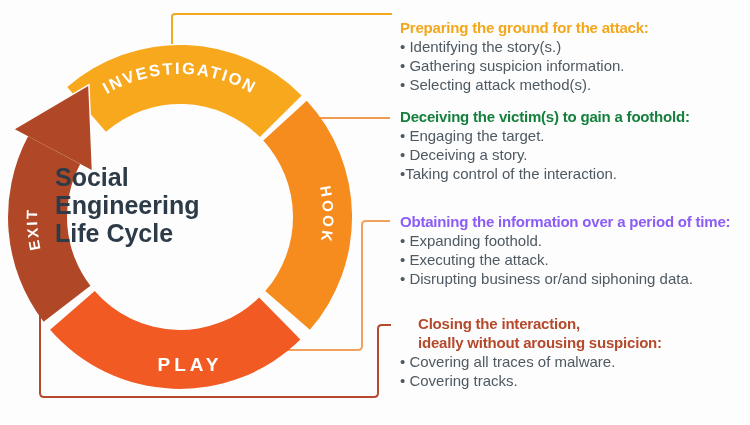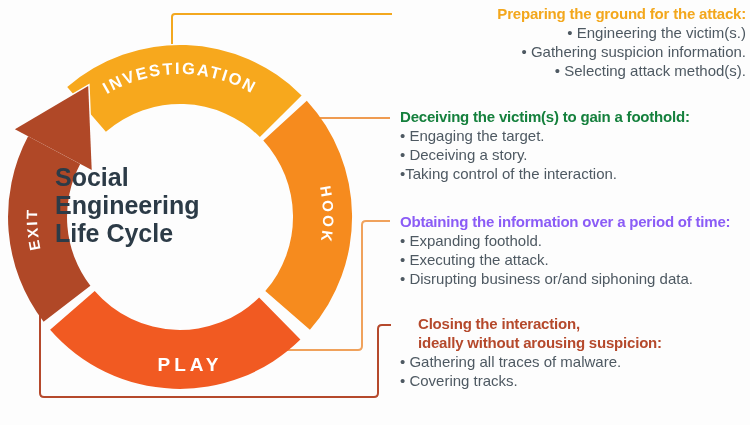--- a/index.html
+++ b/index.html
@@ -32,21 +32,21 @@
     font-size:25px;font-weight:bold;line-height:28px;color:#2C3B47;
   }
   
   .section{position:absolute;left:400px;width:346px;font-size:15px;line-height:19px;}
   .hline{font-weight:bold;letter-spacing:-0.2px;}
   .s0 .hline{color:#F3A71C;}
   .s1 .hline{color:#15803d;}
   .s2 .hline{color:#8b5cf6;}
   .s3 .hline{color:#B5492C;margin-left:18px;}
   .bullet{color:#4E5962;}
-  .sec0{top:4px;text-align:right;}
+  .sec0{top:18px;}
   .sec1{top:107px;}
   .sec2{top:212px;}
   .sec3{top:314px;}
 </style>
 </head>
 <body>
 
 <div class="stage">
 
   <svg width="750" height="425" viewBox="0 0 750 425">
@@ -81,21 +81,21 @@
 
   <div class="wheel-title">
     <div>Social</div>
     <div>Engineering</div>
     <div>Life Cycle</div>
   </div>
 
   <div class="section s0 sec0">
     <div class="hline">Preparing the ground for the attack:</div>
     <div class="hline"></div>
-    <div class="bullet">• Engineering the victim(s.)</div>
+    <div class="bullet">• Identifying the story(s.)</div>
     <div class="bullet">• Gathering suspicion information.</div>
     <div class="bullet">• Selecting attack method(s).</div>
   </div>
 
   <div class="section s1 sec1">
     <div class="hline">Deceiving the victim(s) to gain a foothold:</div>
     <div class="hline"></div>
     <div class="bullet">• Engaging the target.</div>
     <div class="bullet">• Deceiving a story.</div>
     <div class="bullet">•Taking control of the interaction.</div>
@@ -105,17 +105,17 @@
     <div class="hline">Obtaining the information over a period of time:</div>
     <div class="hline"></div>
     <div class="bullet">• Expanding foothold.</div>
     <div class="bullet">• Executing the attack.</div>
     <div class="bullet">• Disrupting business or/and siphoning data.</div>
   </div>
 
   <div class="section s3 sec3">
     <div class="hline">Closing the interaction,</div>
     <div class="hline">ideally without arousing suspicion:</div>
-    <div class="bullet">• Gathering all traces of malware.</div>
+    <div class="bullet">• Covering all traces of malware.</div>
     <div class="bullet">• Covering tracks.</div>
   </div>
 
 </div>
 
 </body></html>

